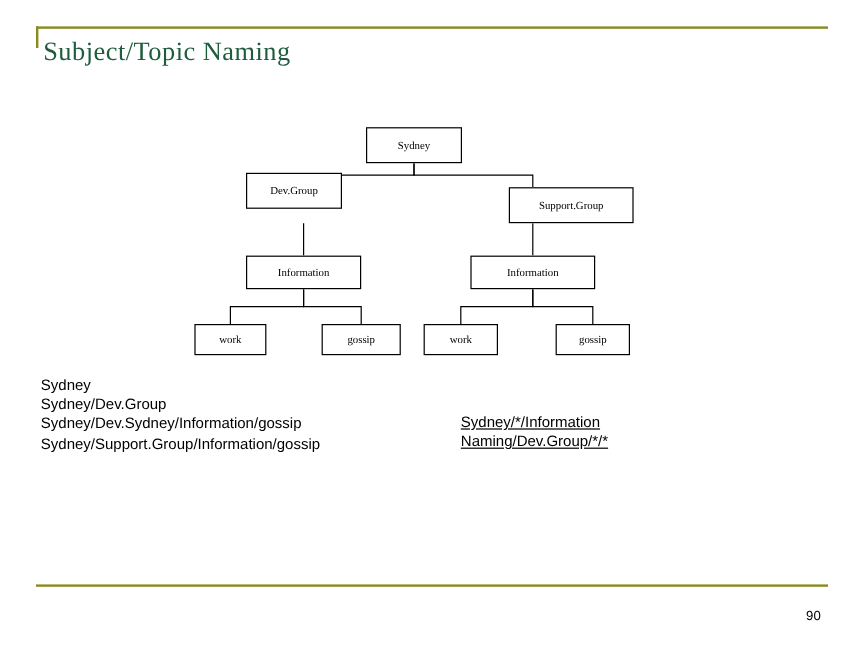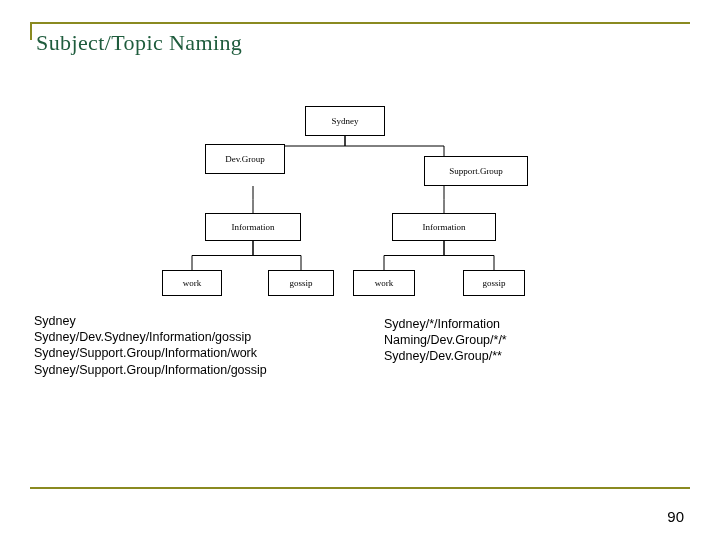--- a/index.html
+++ b/index.html
@@ -85,30 +85,31 @@
     color: #000000;
     line-height: 16.2px;
     white-space: pre;
   }
   .path-list.left {
     left: 34px;
     top: 313px;
   }
   .path-list.right {
     left: 384px;
-    top: 316px;
+    top: 344px;
+    text-decoration: underline;
   }
 
   
   .page-number {
     position: absolute;
     right: 36px;
     top: 508px;
     font-family: "Liberation Sans", sans-serif;
-    font-size: 15px;
+    font-size: 11px;
     color: #000000;
   }
 </style>
 </head>
 <body>
 
 <div class="rule-top-h"></div>
 <div class="rule-top-v"></div>
 <div class="rule-bottom-h"></div>
 
@@ -131,16 +132,16 @@
     <div class="node" style="left: 205px; top: 144px; width: 80px; height: 30px;">Dev.Group</div>
     <div class="node" style="left: 392px; top: 156px; width: 104px; height: 30px; margin-left: 32px;">Support.Group</div>
     <div class="node" style="left: 205px; top: 213px; width: 96px; height: 28px;">Information</div>
     <div class="node" style="left: 392px; top: 213px; width: 104px; height: 28px;">Information</div>
     <div class="node" style="left: 162px; top: 270px; width: 60px; height: 26px;">work</div>
     <div class="node" style="left: 268px; top: 270px; width: 66px; height: 26px;">gossip</div>
     <div class="node" style="left: 353px; top: 270px; width: 62px; height: 26px;">work</div>
     <div class="node" style="left: 463px; top: 270px; width: 62px; height: 26px;">gossip</div>
   </div>
 
-<div class="path-list left"><div>Sydney</div><div>Sydney/Dev.Sydney/Information/gossip</div><div>Sydney/Support.Group/Information/work</div><div>Sydney/Support.Group/Information/gossip</div></div>
-<div class="path-list right"><div>Sydney/*/Information</div><div>Naming/Dev.Group/*/*</div><div>Sydney/Dev.Group/**</div></div>
+<div class="path-list left"><div>Sydney</div><div>Sydney/Dev.Group</div><div>Sydney/Dev.Sydney/Information/gossip</div><div>Sydney/Support.Group/Information/gossip</div></div>
+<div class="path-list right"><div>Sydney/*/Information</div><div>Naming/Dev.Group/*/*</div></div>
 
 <div class="page-number">90</div>
 
 </body></html>

